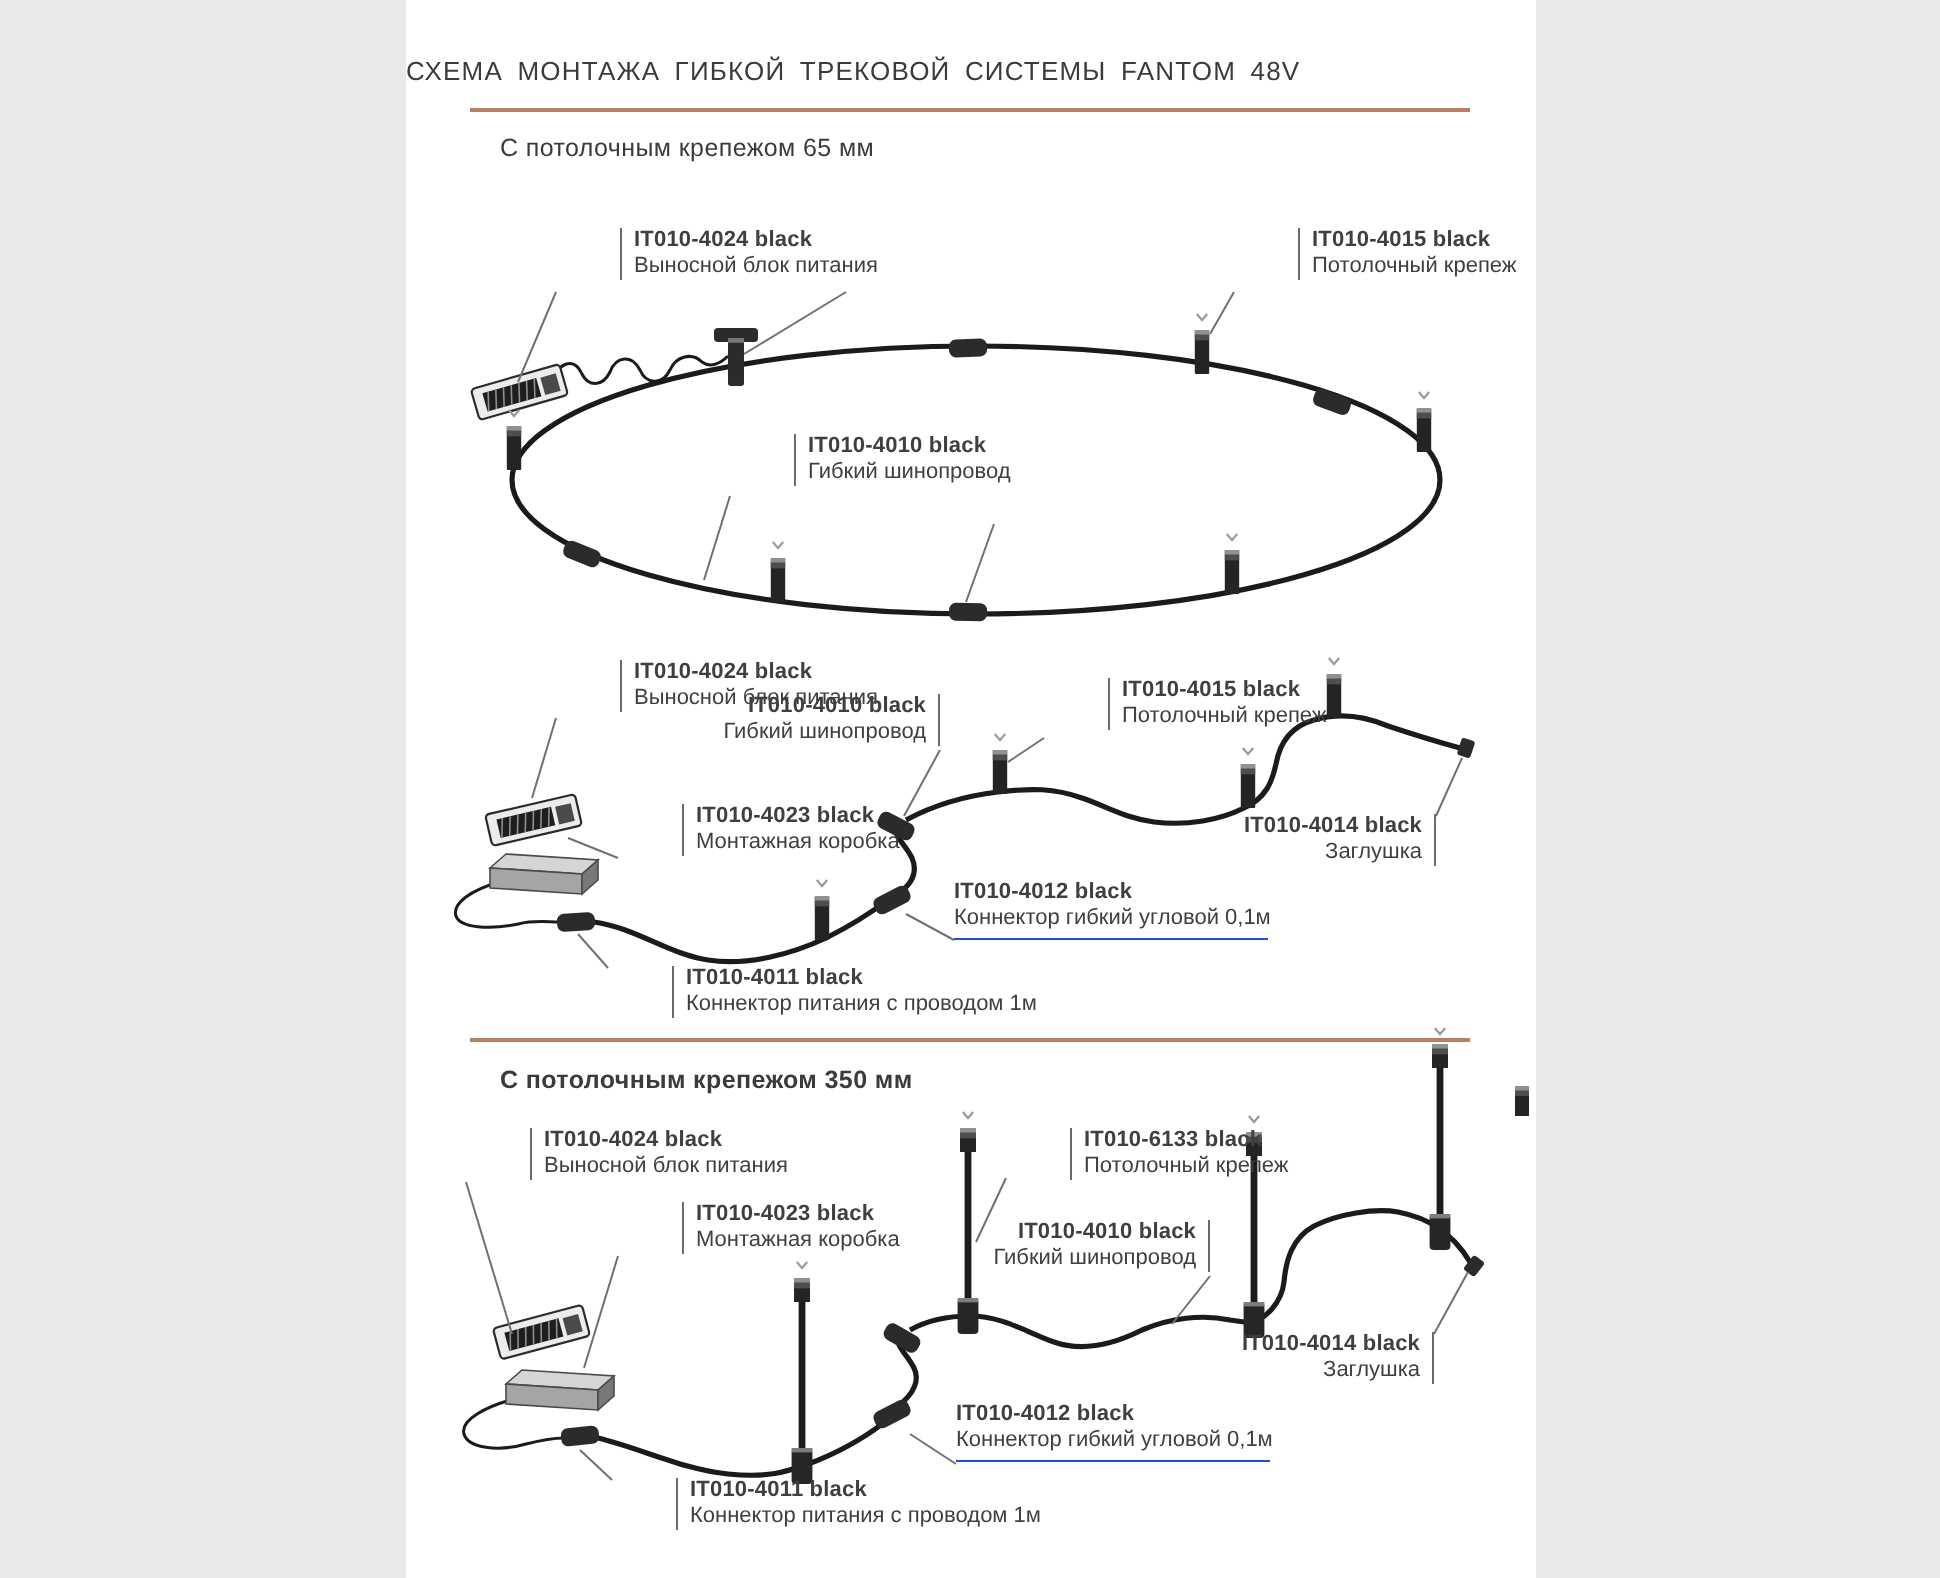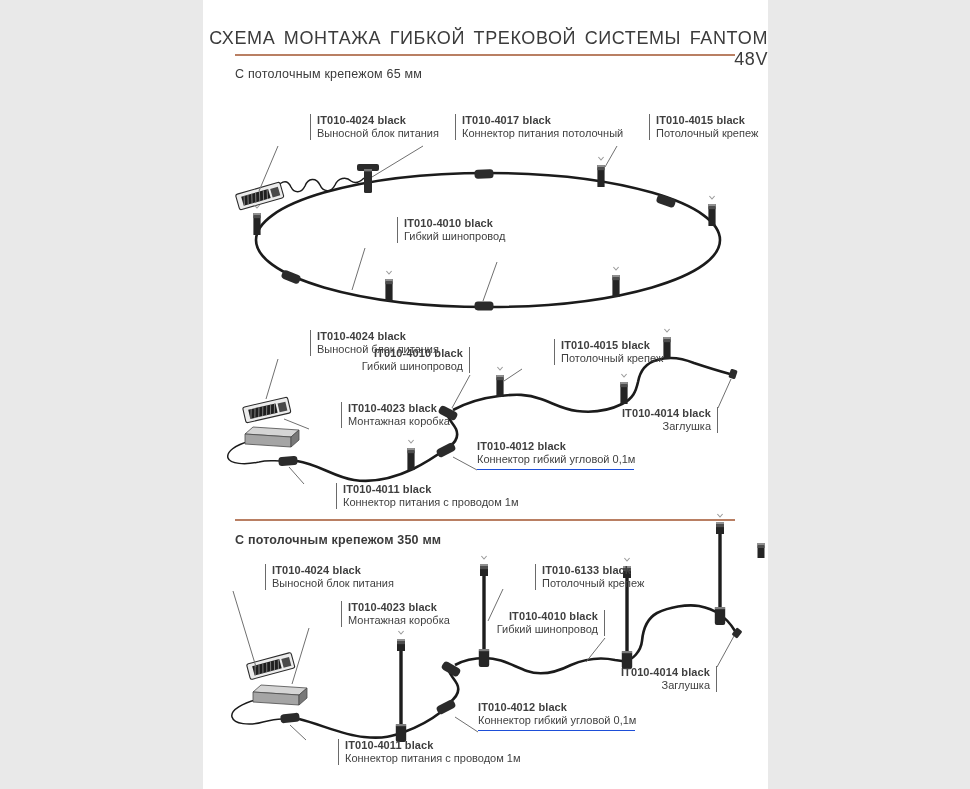--- a/index.html
+++ b/index.html
@@ -1,24 +1,24 @@
 <!DOCTYPE html>
 <html><head>
 <meta charset="utf-8">
 <style>
   html,body{margin:0;padding:0;}
   body{background:#e9e9e9;font-family:"Liberation Sans","DejaVu Sans",sans-serif;}
   #stage{position:relative;width:970px;height:789px;background:#e9e9e9;overflow:hidden;}
   #panel{position:absolute;left:203px;top:0;width:565px;height:789px;background:#ffffff;}
   #art{position:absolute;left:0;top:0;width:970px;height:789px;}
-  .title{position:absolute;left:203px;top:28px;width:565px;text-align:right;
-         font-size:18px;letter-spacing:.6px;word-spacing:3px;color:#3b3b3b;}
+  .title{position:absolute;left:203px;top:28px;width:565px;text-align:left;
+         font-size:13px;letter-spacing:.6px;word-spacing:3px;color:#3b3b3b;}
   .divider{position:absolute;left:235px;width:500px;height:2px;background:#b97f63;}
   #div1{top:54px;} #div2{top:519px;}
-  .section-h{position:absolute;left:235px;font-size:12.5px;color:#3b3b3b;letter-spacing:.2px;text-align:center;}
+  .section-h{position:absolute;left:250px;font-size:12.5px;color:#3b3b3b;letter-spacing:.2px;text-align:center;}
   #sec1{top:67px;} #sec2{top:533px;font-weight:bold;}
   .lbl{position:absolute;font-size:11px;line-height:13px;color:#3f3f3f;white-space:nowrap;}
   .bar-l{border-left:1px solid #6a6a6a;padding-left:6px;margin-left:32px;}
   .bar-r{border-right:1px solid #6a6a6a;padding-right:6px;text-align:right;}
   .ul{border-bottom:1px solid #1d4ed8;padding-bottom:3px;width:157px;}
   .code{font-weight:700;letter-spacing:.1px;}
   .desc{font-weight:400;}
 </style>
 </head>
 <body>
@@ -148,24 +148,20 @@
   <div class="title">СХЕМА МОНТАЖА ГИБКОЙ ТРЕКОВОЙ СИСТЕМЫ FANTOM 48V</div>
   <div id="div1" class="divider"></div>
   <div id="sec1" class="section-h">С потолочным крепежом 65 мм</div>
   <div id="div2" class="divider"></div>
   <div id="sec2" class="section-h">С потолочным крепежом 350 мм</div>
 
   <div class="lbl bar-l" style="left:278px;top:114px">
     <div class="code">IT010-4024 black</div>
     <div class="desc">Выносной блок питания</div>
   </div>
-  <div class="lbl bar-l" style="left:423px;top:114px">
-    <div class="code">IT010-4017 black</div>
-    <div class="desc">Коннектор питания потолочный</div>
-  </div>
   <div class="lbl bar-l" style="left:617px;top:114px">
     <div class="code">IT010-4015 black</div>
     <div class="desc">Потолочный крепеж</div>
   </div>
   <div class="lbl bar-l" style="left:365px;top:217px">
     <div class="code">IT010-4010 black</div>
     <div class="desc">Гибкий шинопровод</div>
   </div>
 
   <div class="lbl bar-l" style="left:278px;top:330px">

